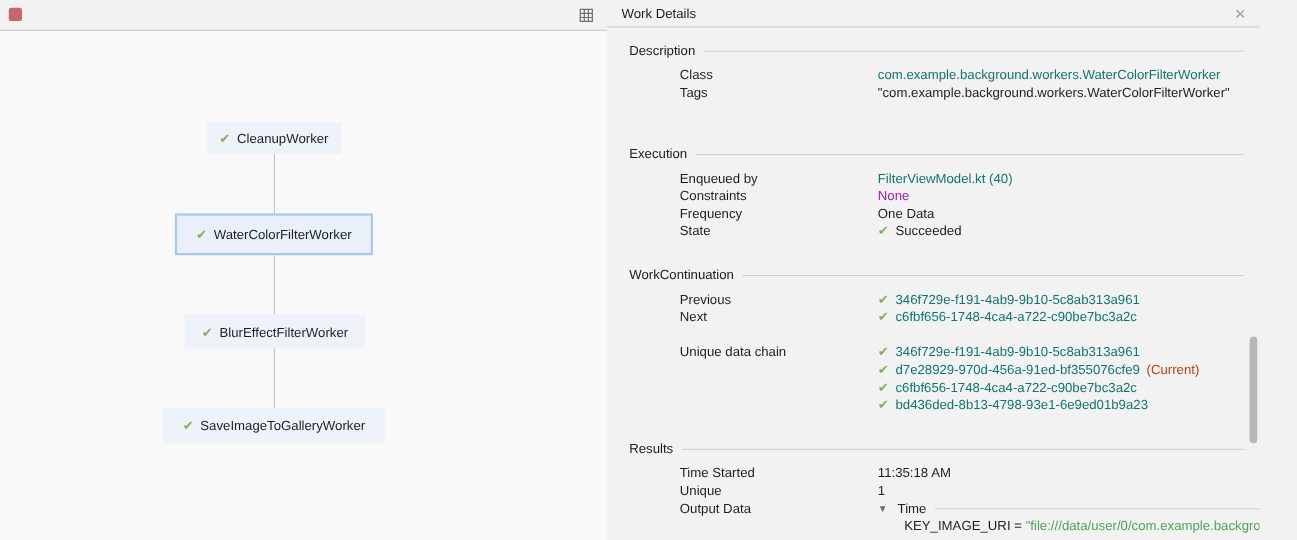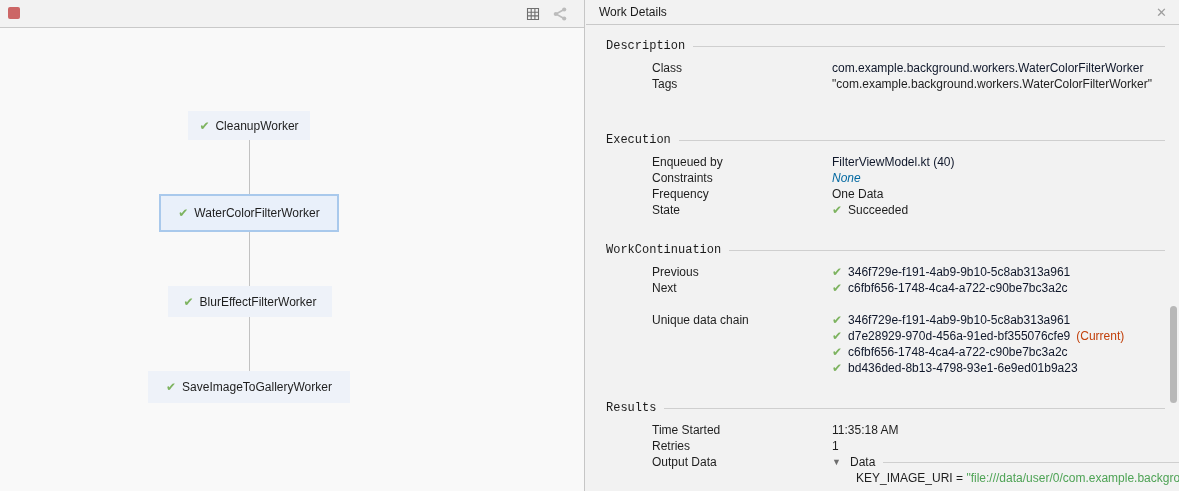--- a/index.html
+++ b/index.html
@@ -43,52 +43,52 @@
   }
   .node.selected { background: #e9f0fa; border: 2px solid #a9c9ec; }
   .n1 { left: 188px; top: 83px;  width: 122px; height: 29px; }
   .n2 { left: 159px; top: 166px; width: 180px; height: 38px; }
   .n3 { left: 168px; top: 258px; width: 164px; height: 31px; }
   .n4 { left: 148px; top: 343px; width: 202px; height: 32px; }
   .check { color: #7db35f; font-size: 12px; }
 
   
   .right-panel {
-    position: absolute; left: 586px; top: 0; width: 593px; height: 491px;
+    position: absolute; left: 552px; top: 0; width: 593px; height: 491px;
     background: #f2f2f2; overflow: hidden;
   }
   .details-header {
     height: 25px; border-bottom: 1px solid #c9c9c9;
     display: flex; align-items: center; padding: 0 10px 0 13px;
     color: #1a1a1a;
   }
   .details-title { flex: 1; }
   .close-btn { color: #9d9d9d; font-size: 13px; cursor: pointer; padding: 0 2px; }
 
   .details-content { position: relative; height: 465px; }
   .section { position: absolute; left: 0; right: 0; }
   .sec-desc    { top: 14px; }
   .sec-exec    { top: 108px; }
   .sec-cont    { top: 218px; }
   .sec-results { top: 376px; }
 
-  .sec-head { display: flex; align-items: center; height: 14px; margin: 0 14px 7px 20px; font-family: Liberation Mono, monospace; }
+  .sec-head { display: flex; align-items: center; height: 14px; margin: 0 14px 7px 20px; }
   .sec-title { margin-right: 8px; color: #1a1a1a; }
   .rule { flex: 1; height: 1px; background: #cfcfcf; }
 
   .row { display: flex; height: 16px; line-height: 16px; padding: 0 14px 0 40px; margin-left: 26px; }
   .row.multi { height: auto; }
   .row-label { width: 180px; flex-shrink: 0; }
   .row-value { flex: 1; white-space: nowrap; overflow: hidden; }
   .row-value.stack { overflow: visible; }
   .stack > div { height: 16px; line-height: 16px; white-space: nowrap; }
   .spacer { height: 16px; }
 
-  .link { color: #0f172a; cursor: pointer; }
-  .muted { color: #0369a1; font-style: italic; }
+  .link { color: #0f766e; cursor: pointer; }
+  .muted { color: #a21caf; }
   .vcheck { color: #7db35f; margin-right: 6px; }
   .suffix { color: #c2410c; margin-left: 6px; }
 
   .data-head { display: flex; align-items: center; height: 16px; }
   .tri { color: #6e6e6e; font-size: 9px; width: 18px; cursor: pointer; }
   .data-head .rule { margin-left: 8px; }
   .kv-line { height: 16px; line-height: 16px; white-space: nowrap; overflow: hidden; padding-left: 24px; }
   .string-val { color: #4ea355; }
 
   .scrollbar-thumb {
@@ -226,29 +226,29 @@
     <div class="section sec-results">
       <div class="sec-head">
         <span class="sec-title">Results</span>
         <span class="rule"></span>
       </div>
       <div class="row">
         <div class="row-label">Time Started</div>
         <div class="row-value">11:35:18 AM</div>
       </div>
       <div class="row">
-        <div class="row-label">Retries</div>
+        <div class="row-label">Unique</div>
         <div class="row-value">1</div>
       </div>
       <div class="row multi">
         <div class="row-label">Output Data</div>
         <div class="row-value stack">
           <div class="data-head">
             <span class="tri">▼</span>
-              <span>Data</span>
+              <span>Time</span>
             <span class="rule"></span>
           </div>
           <div class="kv-line">
             <span>KEY_IMAGE_URI</span>
             <span>=</span>
             <span class="string-val">"file:///data/user/0/com.example.backgro</span>
           </div>
         </div>
       </div>
     </div>

